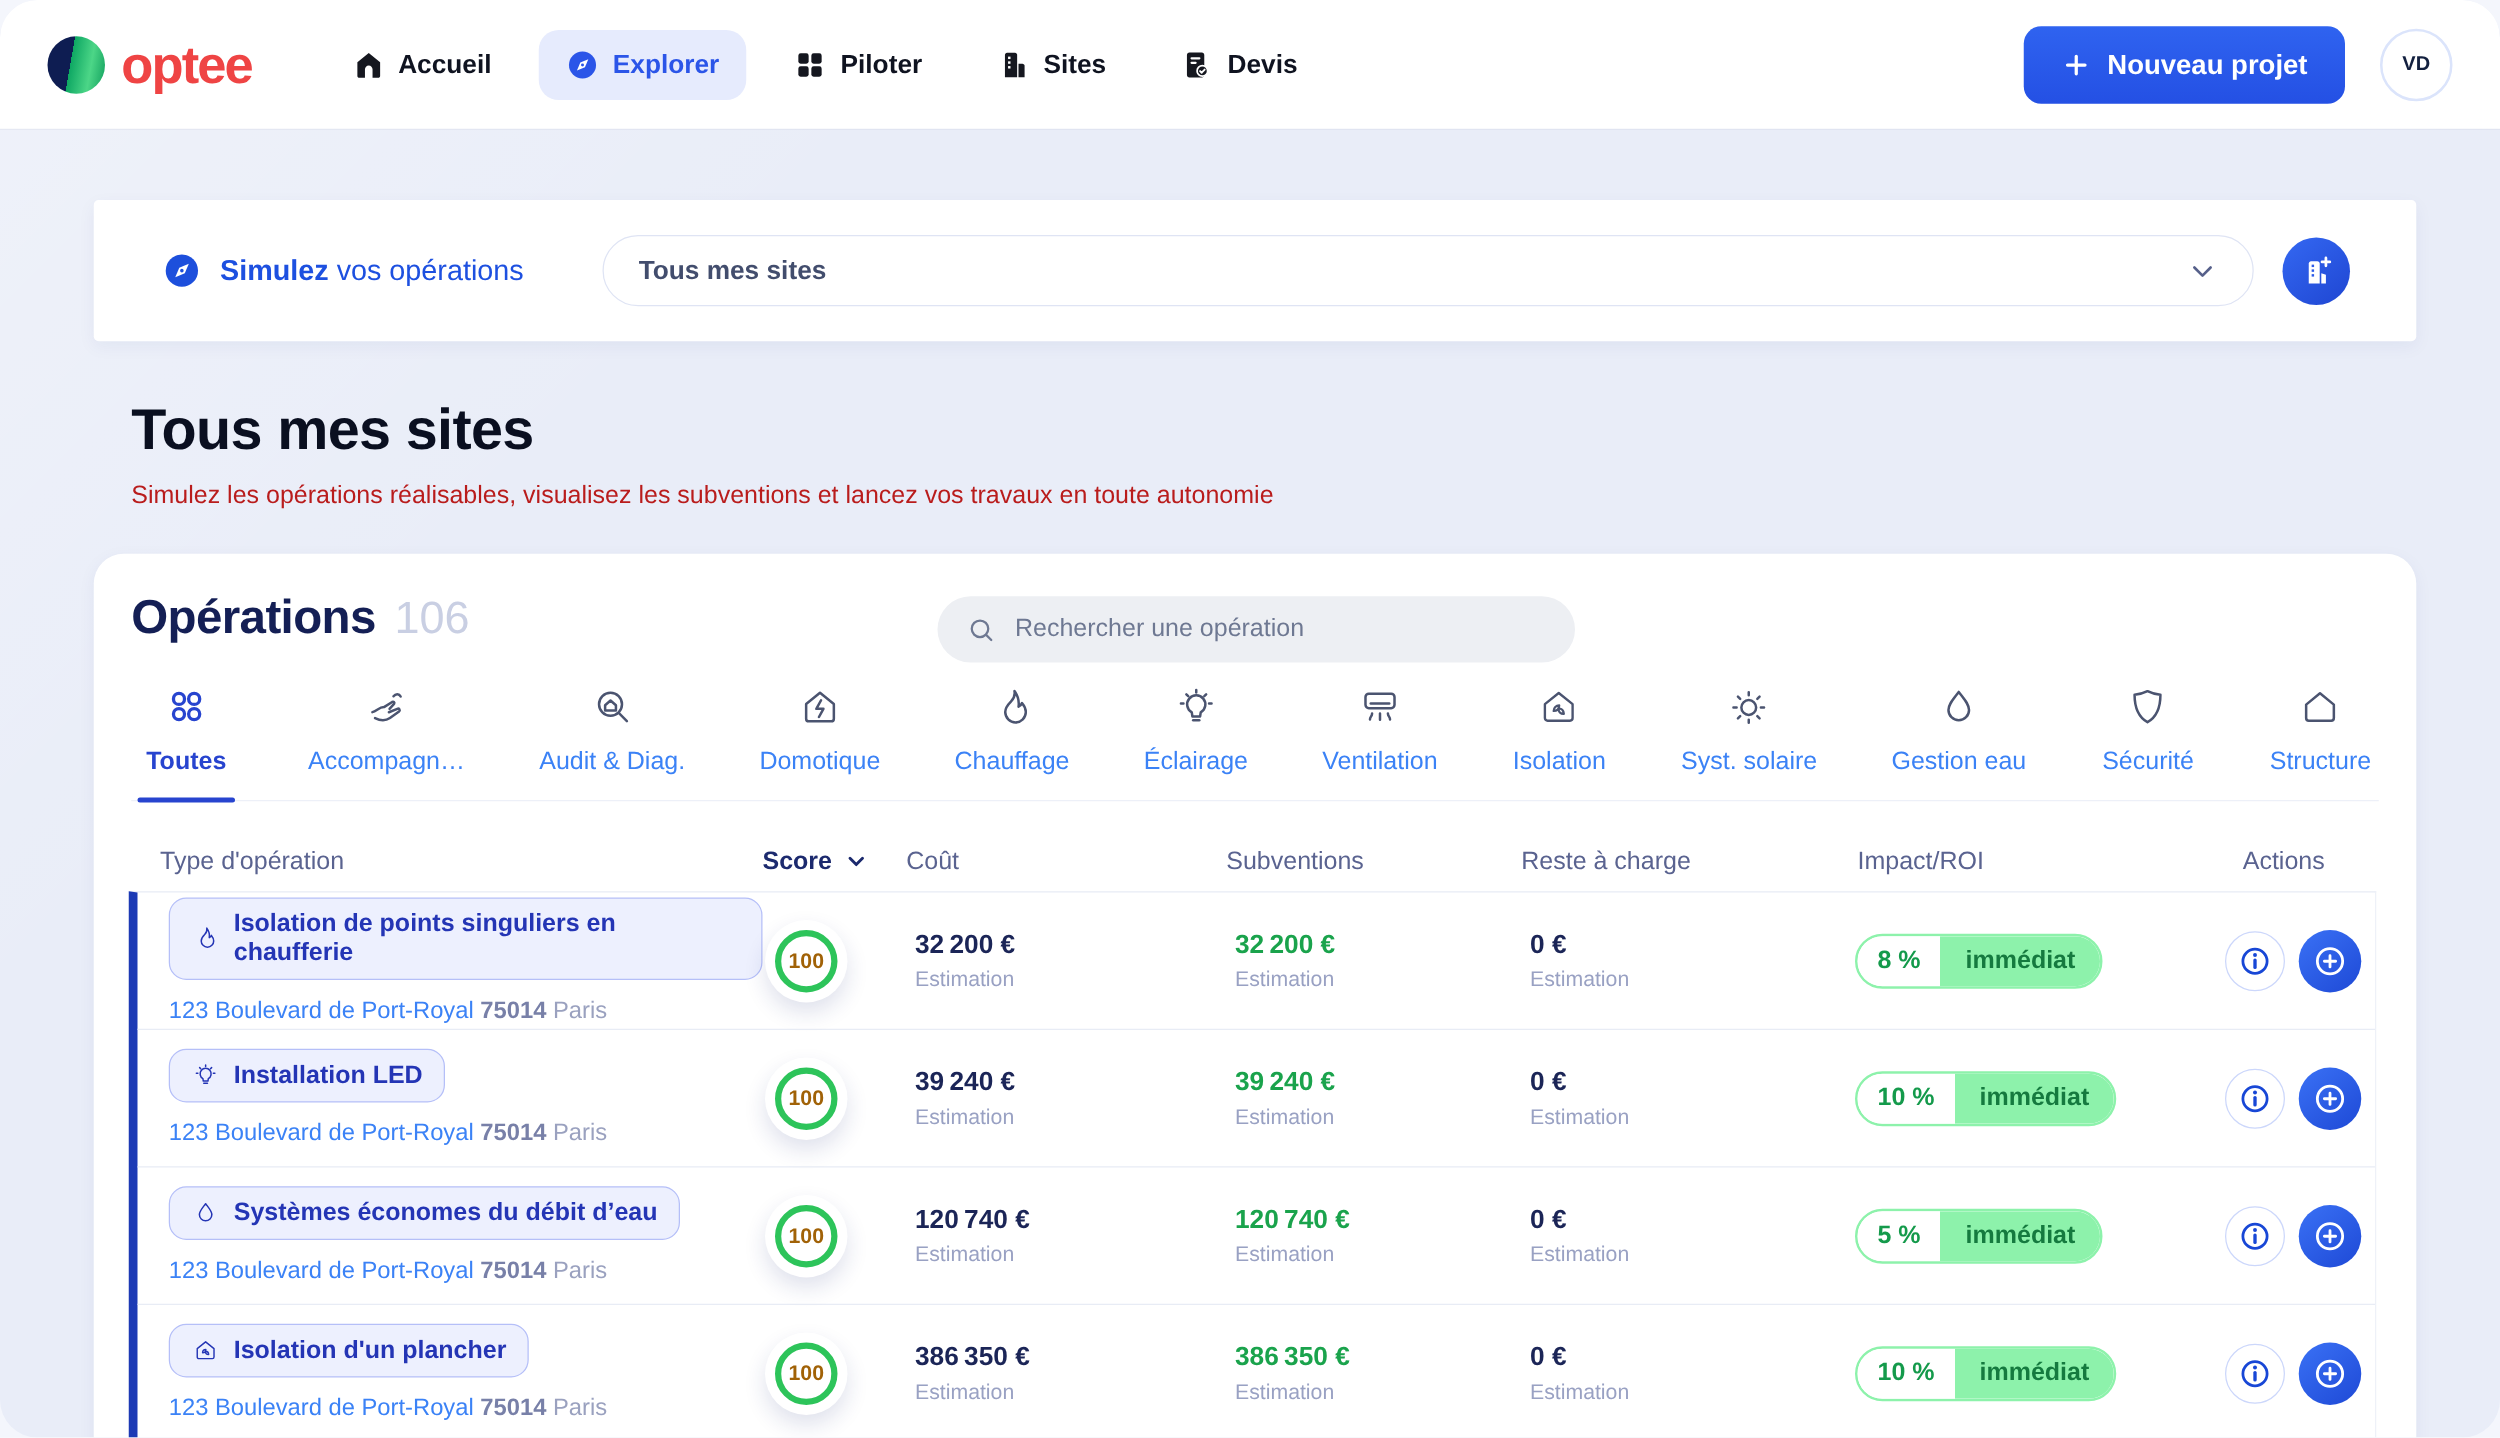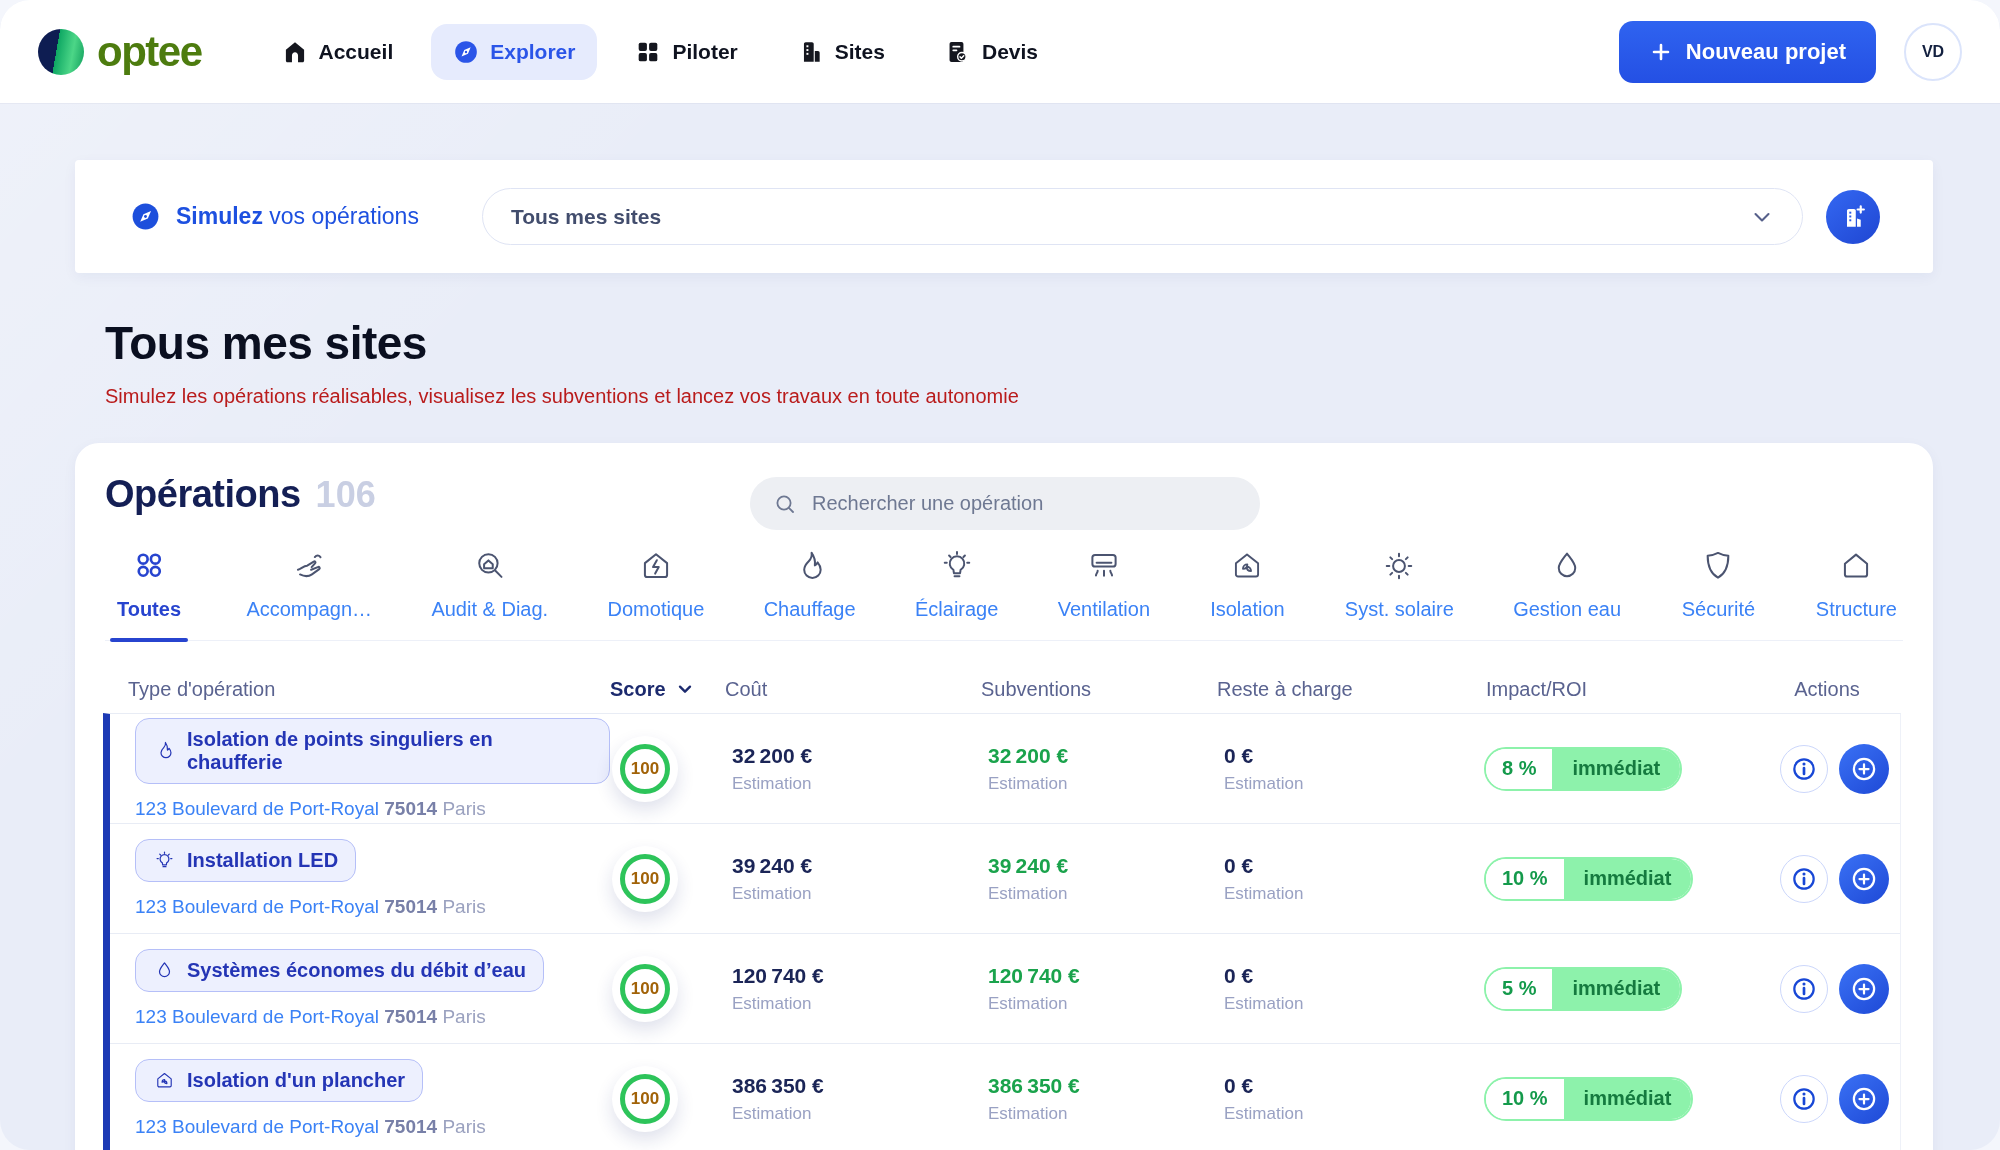--- a/index.html
+++ b/index.html
@@ -14,21 +14,21 @@
     top:-420px;left:-420px;pointer-events:none;}
   svg{display:block;}
 
   
   .navbar{position:absolute;top:0;left:0;right:0;height:103px;background:#fff;
     display:flex;align-items:center;padding:0 38px;z-index:10;
     box-shadow:0 1px 0 rgba(20,30,80,.04);}
   .brand{display:flex;align-items:center;gap:13px;}
   .logo-mark{width:46px;height:46px;border-radius:50%;
     background:linear-gradient(100deg,#0e1d52 41%,#0ea763 41%,#4cd687 72%,#0f9e5c 100%);}
-  .brand-name{font-size:42px;font-weight:800;color:#4d7c0f;letter-spacing:-1.5px;}
+  .brand-name{font-size:42px;font-weight:800;color:#ef4444;letter-spacing:-1.5px;}
   .nav-items{display:flex;align-items:center;gap:16px;margin-left:58px;}
   .nav-item{display:flex;align-items:center;gap:11px;padding:15px 22px;border-radius:16px;
     font-size:21px;font-weight:600;color:#0f1320;cursor:pointer;white-space:nowrap;}
   .nav-item .icon24{color:#15171f;}
   .nav-item.active{background:#e6ebfd;color:#2b55e8;}
   .nav-item.active .icon24{color:#2b55e8;}
   .icon24 svg{width:26px;height:26px;}
   .nav-right{margin-left:auto;display:flex;align-items:center;gap:28px;}
   .btn-new-project{height:62px;padding:0 30px;border-radius:14px;border:none;cursor:pointer;
     background:linear-gradient(180deg,#2f63f0,#2450e4);color:#fff;font-size:22px;font-weight:600;
@@ -57,21 +57,21 @@
   
   .page-header{position:absolute;left:105px;top:316px;}
   .page-title{margin:0;font-size:46px;font-weight:800;color:#0a0f20;letter-spacing:-.5px;}
   .page-subtitle{margin:15px 0 0;font-size:20px;color:#b91c1c;}
 
   
   .operations-card{position:absolute;left:75px;top:443px;width:1858px;height:790px;background:#fff;
     border-radius:24px;box-shadow:0 4px 14px rgba(23,43,120,.05);}
   .ops-title-row{position:absolute;left:30px;top:30px;display:flex;align-items:baseline;gap:15px;}
   .ops-title{font-size:38px;font-weight:800;color:#141f55;letter-spacing:-.5px;}
-  .ops-count{font-size:36px;font-weight:700;color:#c9cfe3;}
+  .ops-count{font-size:36px;font-weight:400;color:#c9cfe3;}
   .search{position:absolute;left:675px;top:34px;width:510px;height:53px;border-radius:27px;
     background:#edeff3;display:flex;align-items:center;padding:0 10px 0 23px;gap:13px;color:#6e7892;}
   .search input{border:none;background:transparent;outline:none;flex:1;font-size:20px;color:#333c55;
     font-family:inherit;}
   .search input::placeholder{color:#6e7892;}
   .search .icon24 svg{width:24px;height:24px;}
 
   
   .tabs{position:absolute;left:30px;right:30px;top:104px;display:flex;justify-content:space-between;
     border-bottom:1px solid #edf0f8;}

